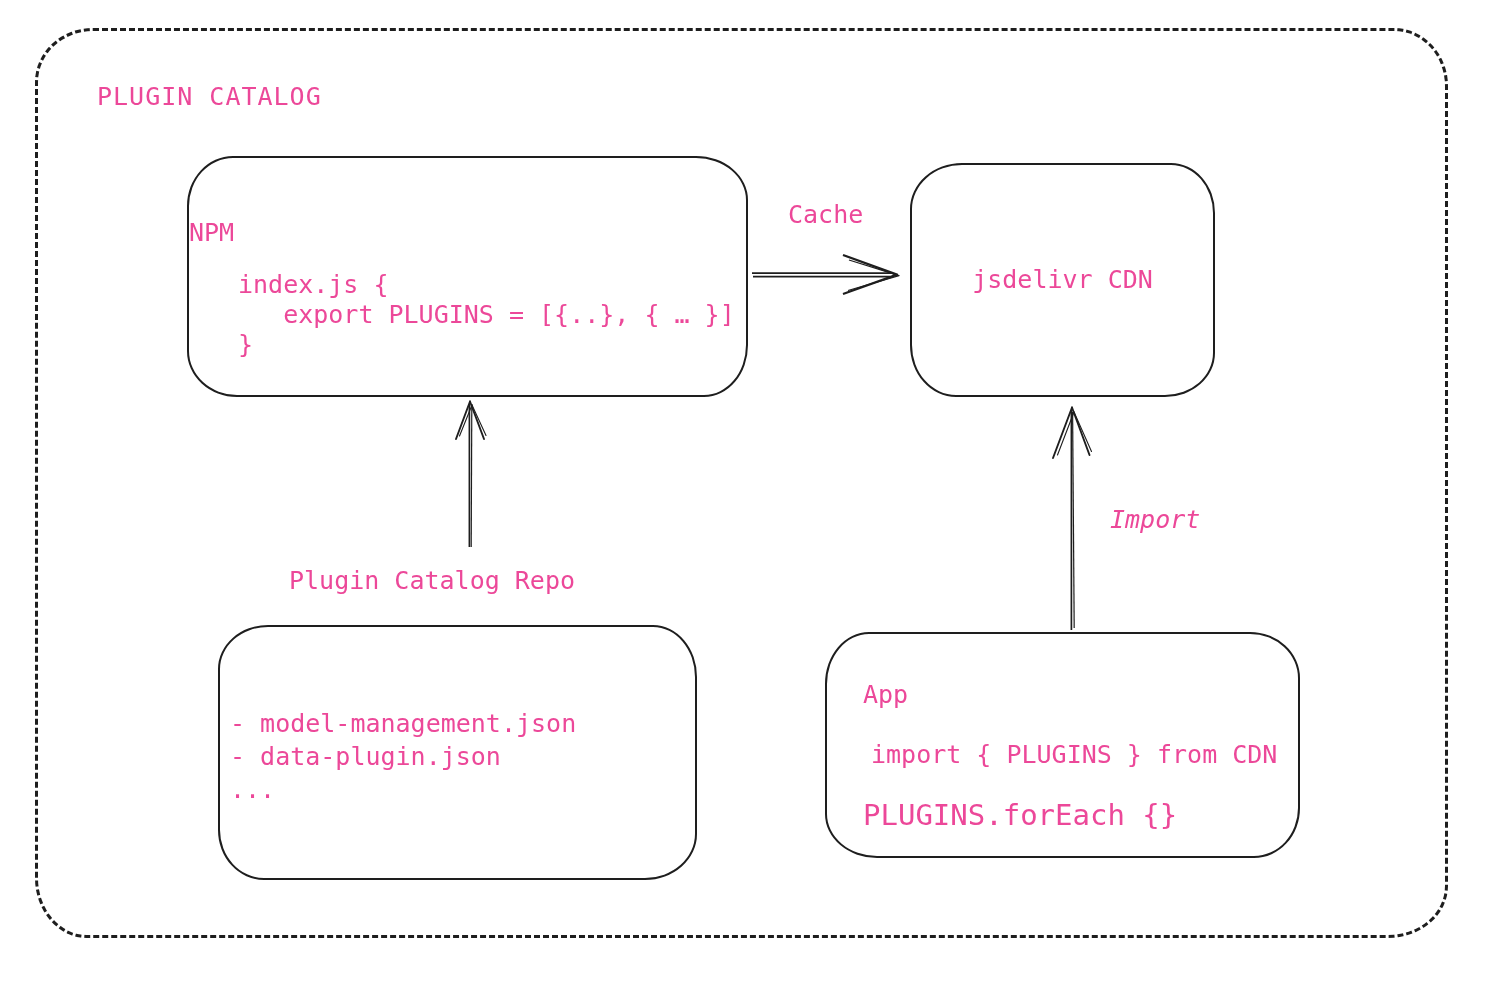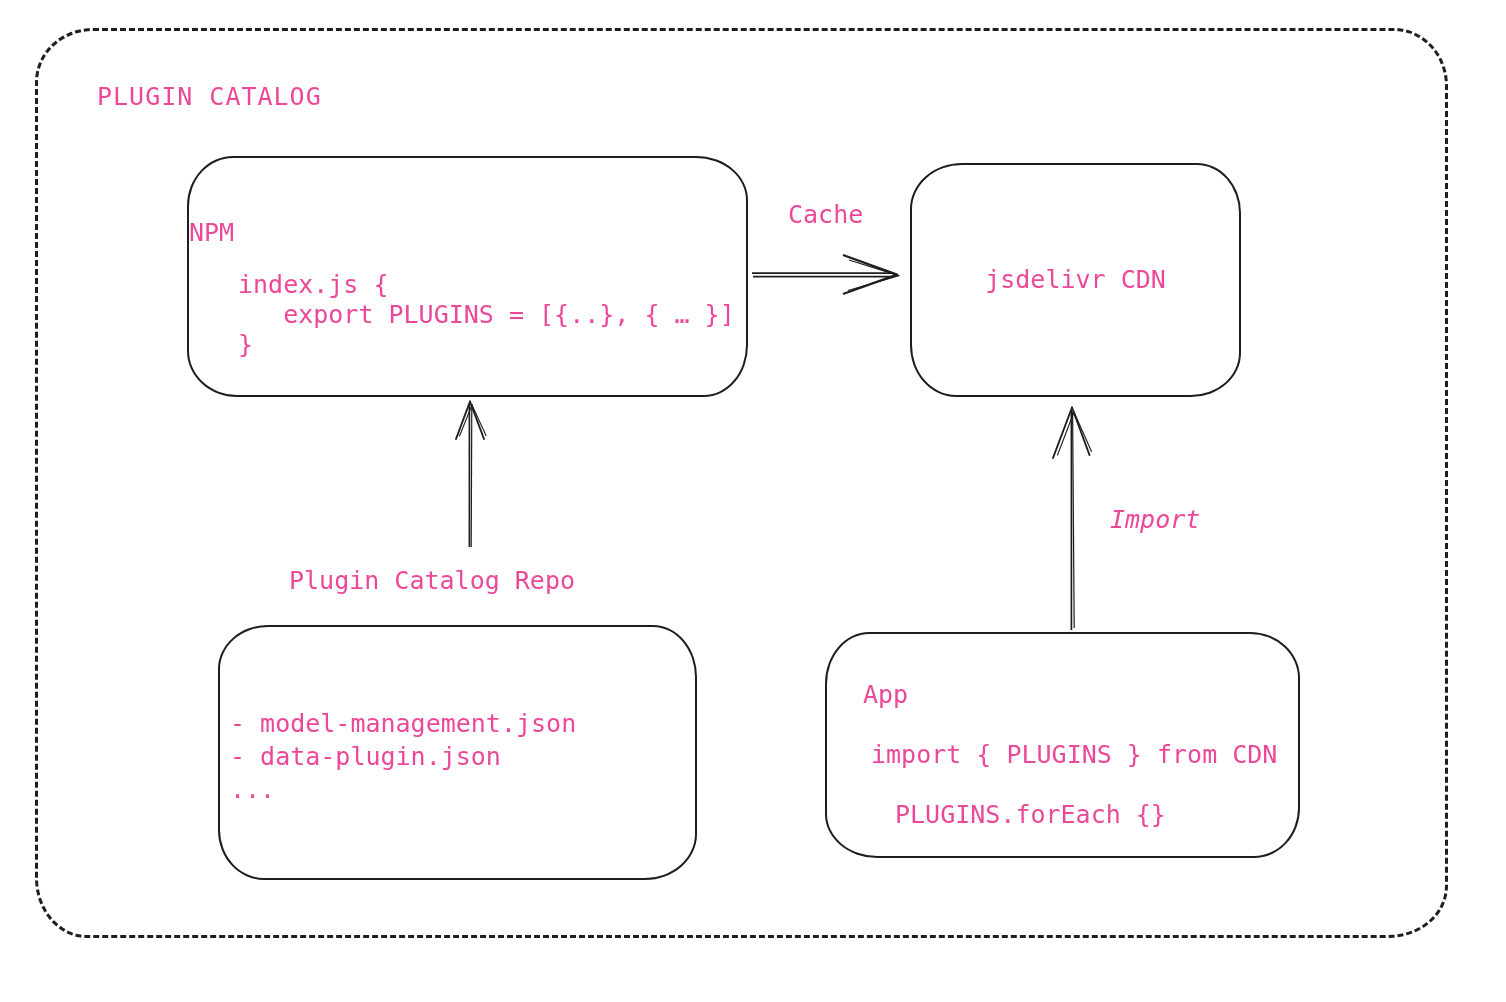--- a/index.html
+++ b/index.html
@@ -36,42 +36,42 @@
   .npm-title{
     position:absolute;left:0;top:40px;width:100%;
     text-align:left;font-size:25px;line-height:26px;margin-top:22px;
   }
   .npm-code{
     position:absolute;left:33px;top:96px;
     margin:16px;font:inherit;font-size:25px;line-height:30px;
     white-space:pre;
   }
   .cdn-box{
-    left:910px;top:163px;width:331px;height:234px;
+    left:910px;top:163px;width:305px;height:234px;
     border-radius:52px 44px 50px 46px / 46px 50px 44px 52px;
     display:flex;align-items:center;justify-content:center;
   }
   .cdn-label{font-size:25px;line-height:30px;white-space:nowrap;}
   .repo-label{
     left:285px;top:566px;width:290px;
     font-size:25px;line-height:30px;text-align:right;white-space:nowrap;
   }
   .repo-box{
     left:218px;top:625px;width:479px;height:255px;
     border-radius:50px 44px 52px 46px / 44px 52px 46px 50px;
   }
   .repo-items{position:absolute;left:10px;top:80px;font-size:25px;line-height:33px;}
   .repo-item{white-space:pre;}
   .app-box{
     left:825px;top:632px;width:475px;height:226px;
     border-radius:44px 50px 46px 52px / 52px 46px 50px 44px;
   }
   .app-title{position:absolute;left:36px;top:46px;font-size:25px;line-height:30px;white-space:nowrap;}
   .app-line-0{position:absolute;left:44px;top:106px;font-size:25px;line-height:30px;white-space:nowrap;}
-  .app-line-1{position:absolute;left:36px;top:166px;font-size:25px;line-height:30px;white-space:nowrap;margin-left:32px;}
+  .app-line-1{position:absolute;left:36px;top:166px;font-size:29px;line-height:30px;white-space:nowrap;}
   .edge-label{font-size:25px;line-height:29px;white-space:pre-line;}
   .cache-label{left:788px;top:200px;}
   .build-label{
     left:352px;top:448px;width:232px;
     text-align:center;background:#ffffff;padding:2px 0;
   }
   .import-label{left:1110px;top:505px;font-style:italic;}
   svg.arrows{position:absolute;left:0;top:0;pointer-events:none;}
 </style>
 </head>

